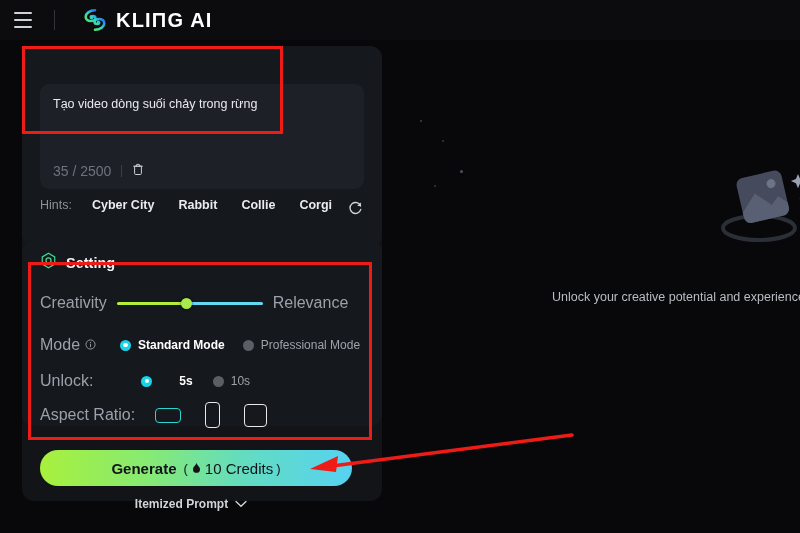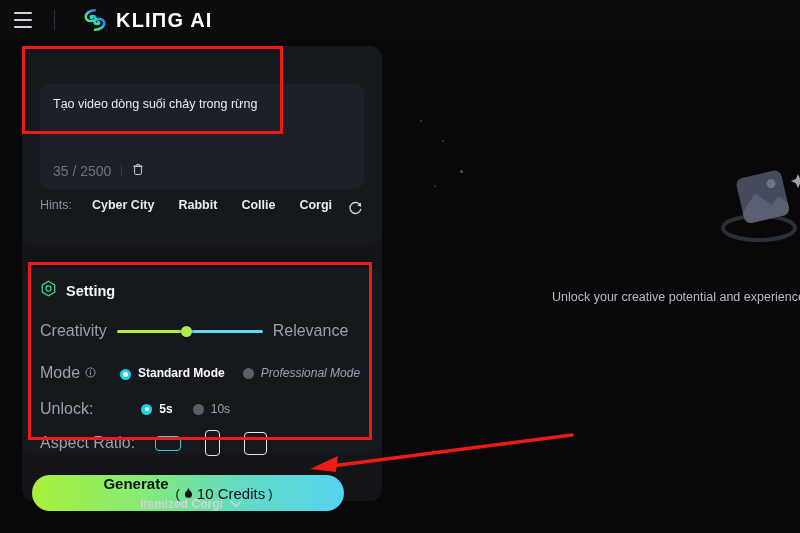--- a/index.html
+++ b/index.html
@@ -55,21 +55,21 @@
 
   #hints-row { position: absolute; left: 18px; top: 152px; width: 324px;
     display: flex; align-items: flex-end; gap: 12px; }
   #hints-label { color: #8b9199; font-size: 12.5px; margin-right: 8px; }
   .hint-chip { color: #e9ebee; font-size: 12.5px; font-weight: 600; margin-right: 12px;
     cursor: pointer; }
   #refresh-icon { position: absolute; right: 0; top: 1px; cursor: pointer; }
 
   
   #setting-card {
-    position: absolute; left: 22px; top: 268px; width: 360px; height: 186px;
+    position: absolute; left: 22px; top: 240px; width: 360px; height: 186px;
     background: #15181d; border-radius: 12px;
   }
   #setting-body { position: absolute; left: 18px; top: 48px; width: 328px; }
   .row { display: flex; align-items: center; height: 30px; margin-bottom: 6px; }
   .row-label { color: #9ba1a9; font-size: 16px; }
 
   #creativity-row { margin-bottom: 12px; }
   #slider-track { position: relative; width: 146px; height: 3px; border-radius: 2px;
     margin: 0 10px 0 10px;
     background: linear-gradient(to right, #b6ec3a 0%, #b6ec3a 48%, #62d8f5 52%, #62d8f5 100%); }
@@ -89,24 +89,24 @@
   .opt.unsel .txt { color: #9da3ab; }
 
   #info-icon { margin-left: 5px; cursor: pointer; }
 
   .ar-opt { cursor: pointer; display: flex; align-items: center; justify-content: center; }
   .ar-box { border: 1.6px solid #e7e9ec; border-radius: 4px; }
   .ar-box.sel { border-color: #2ad4d0; }
 
   
   #generate-btn {
-    position: absolute; left: 32px; top: 450px; width: 312px; height: 36px;
+    position: absolute; left: 40px; top: 450px; width: 312px; height: 36px;
     border-radius: 18px; border: none; cursor: pointer;
     background: linear-gradient(to right, #a8f03c 0%, #86ea74 35%, #63dcc0 65%, #56d2f2 100%);
-    display: flex; justify-content: center; margin-top: 25px;
+    display: flex; align-items: center; justify-content: center;
   }
   #generate-label { color: #10131a; font-size: 15px; font-weight: 600; }
   #credits-wrap { display: flex; align-items: center; margin-left: 7px; }
   #credits-text { color: #10131a; font-size: 15px; margin-left: 3px; }
   .paren { color: #10131a; font-size: 13px; }
 
   #itemized { position: absolute; left: 0; top: 497px; width: 382px;
     display: flex; align-items: center; justify-content: center; cursor: pointer; }
   #itemized-label { color: #d0d4d9; font-size: 12px; font-weight: 600; }
 
@@ -236,33 +236,33 @@
 
       <div class="row">
         <span class="row-label">Mode</span>
         <span id="info-icon">
           <svg width="11" height="11" viewBox="0 0 12 12">
             <circle cx="6" cy="6" r="5" fill="none" stroke="#9ba1a9" stroke-width="1"></circle>
             <circle cx="6" cy="3.6" r="0.7" fill="#9ba1a9"></circle>
             <rect x="5.5" y="5.1" width="1" height="3.8" fill="#9ba1a9"></rect>
           </svg>
         </span>
-        <span class="opt sel" style="margin-left:24px;align-items:flex-end;">
+        <span class="opt sel" style="margin-left:24px;">
           <span class="radio on"></span>
           <span class="txt">Standard Mode</span>
         </span>
-        <span class="opt unsel" style="margin-left:18px;font-style:italic;">
+        <span class="opt unsel" style="margin-left:18px;">
           <span class="radio off"></span>
           <span class="txt">Professional Mode</span>
         </span>
       </div>
 
       <div class="row">
         <span class="row-label">Unlock:</span>
-        <span class="opt sel" style="margin-left:48px;">
+        <span class="opt sel" style="margin-left:48px;gap:20px;">
           <span class="radio on"></span>
           <span class="txt">5s</span>
         </span>
         <span class="opt unsel" style="margin-left:20px;">
           <span class="radio off"></span>
           <span class="txt">10s</span>
         </span>
       </div>
 
       <div class="row" style="height:26px;">
@@ -289,21 +289,21 @@
         <svg width="11" height="12" viewBox="0 0 12 13">
           <path d="M6 .8 C6 3.4 2.2 4.3 2.2 8 A3.8 3.8 0 0 0 9.8 8 C9.8 5.2 7.4 4.6 6 .8 Z" fill="#121418"></path>
         </svg>
       </span>
       <span id="credits-text">10 Credits</span>
       <span class="paren" style="margin-left:3px;">)</span>
     </span>
   </button>
 
   <div id="itemized">
-    <span id="itemized-label">Itemized Corgi</span>
+    <span id="itemized-label">Itemized Prompt</span>
     <span style="margin-left:7px;display:inline-flex;">
       <svg width="12" height="8" viewBox="0 0 12 8">
         <path d="M1 1.6 L6 6.2 L11 1.6" fill="none" stroke="#d0d4d9" stroke-width="1.4" stroke-linecap="round"></path>
       </svg>
     </span>
   </div>
 
   <div class="anno-box" id="anno-prompt"></div>
   <div class="anno-box" id="anno-setting"></div>
   <svg id="anno-arrow" viewBox="0 0 290 60">

